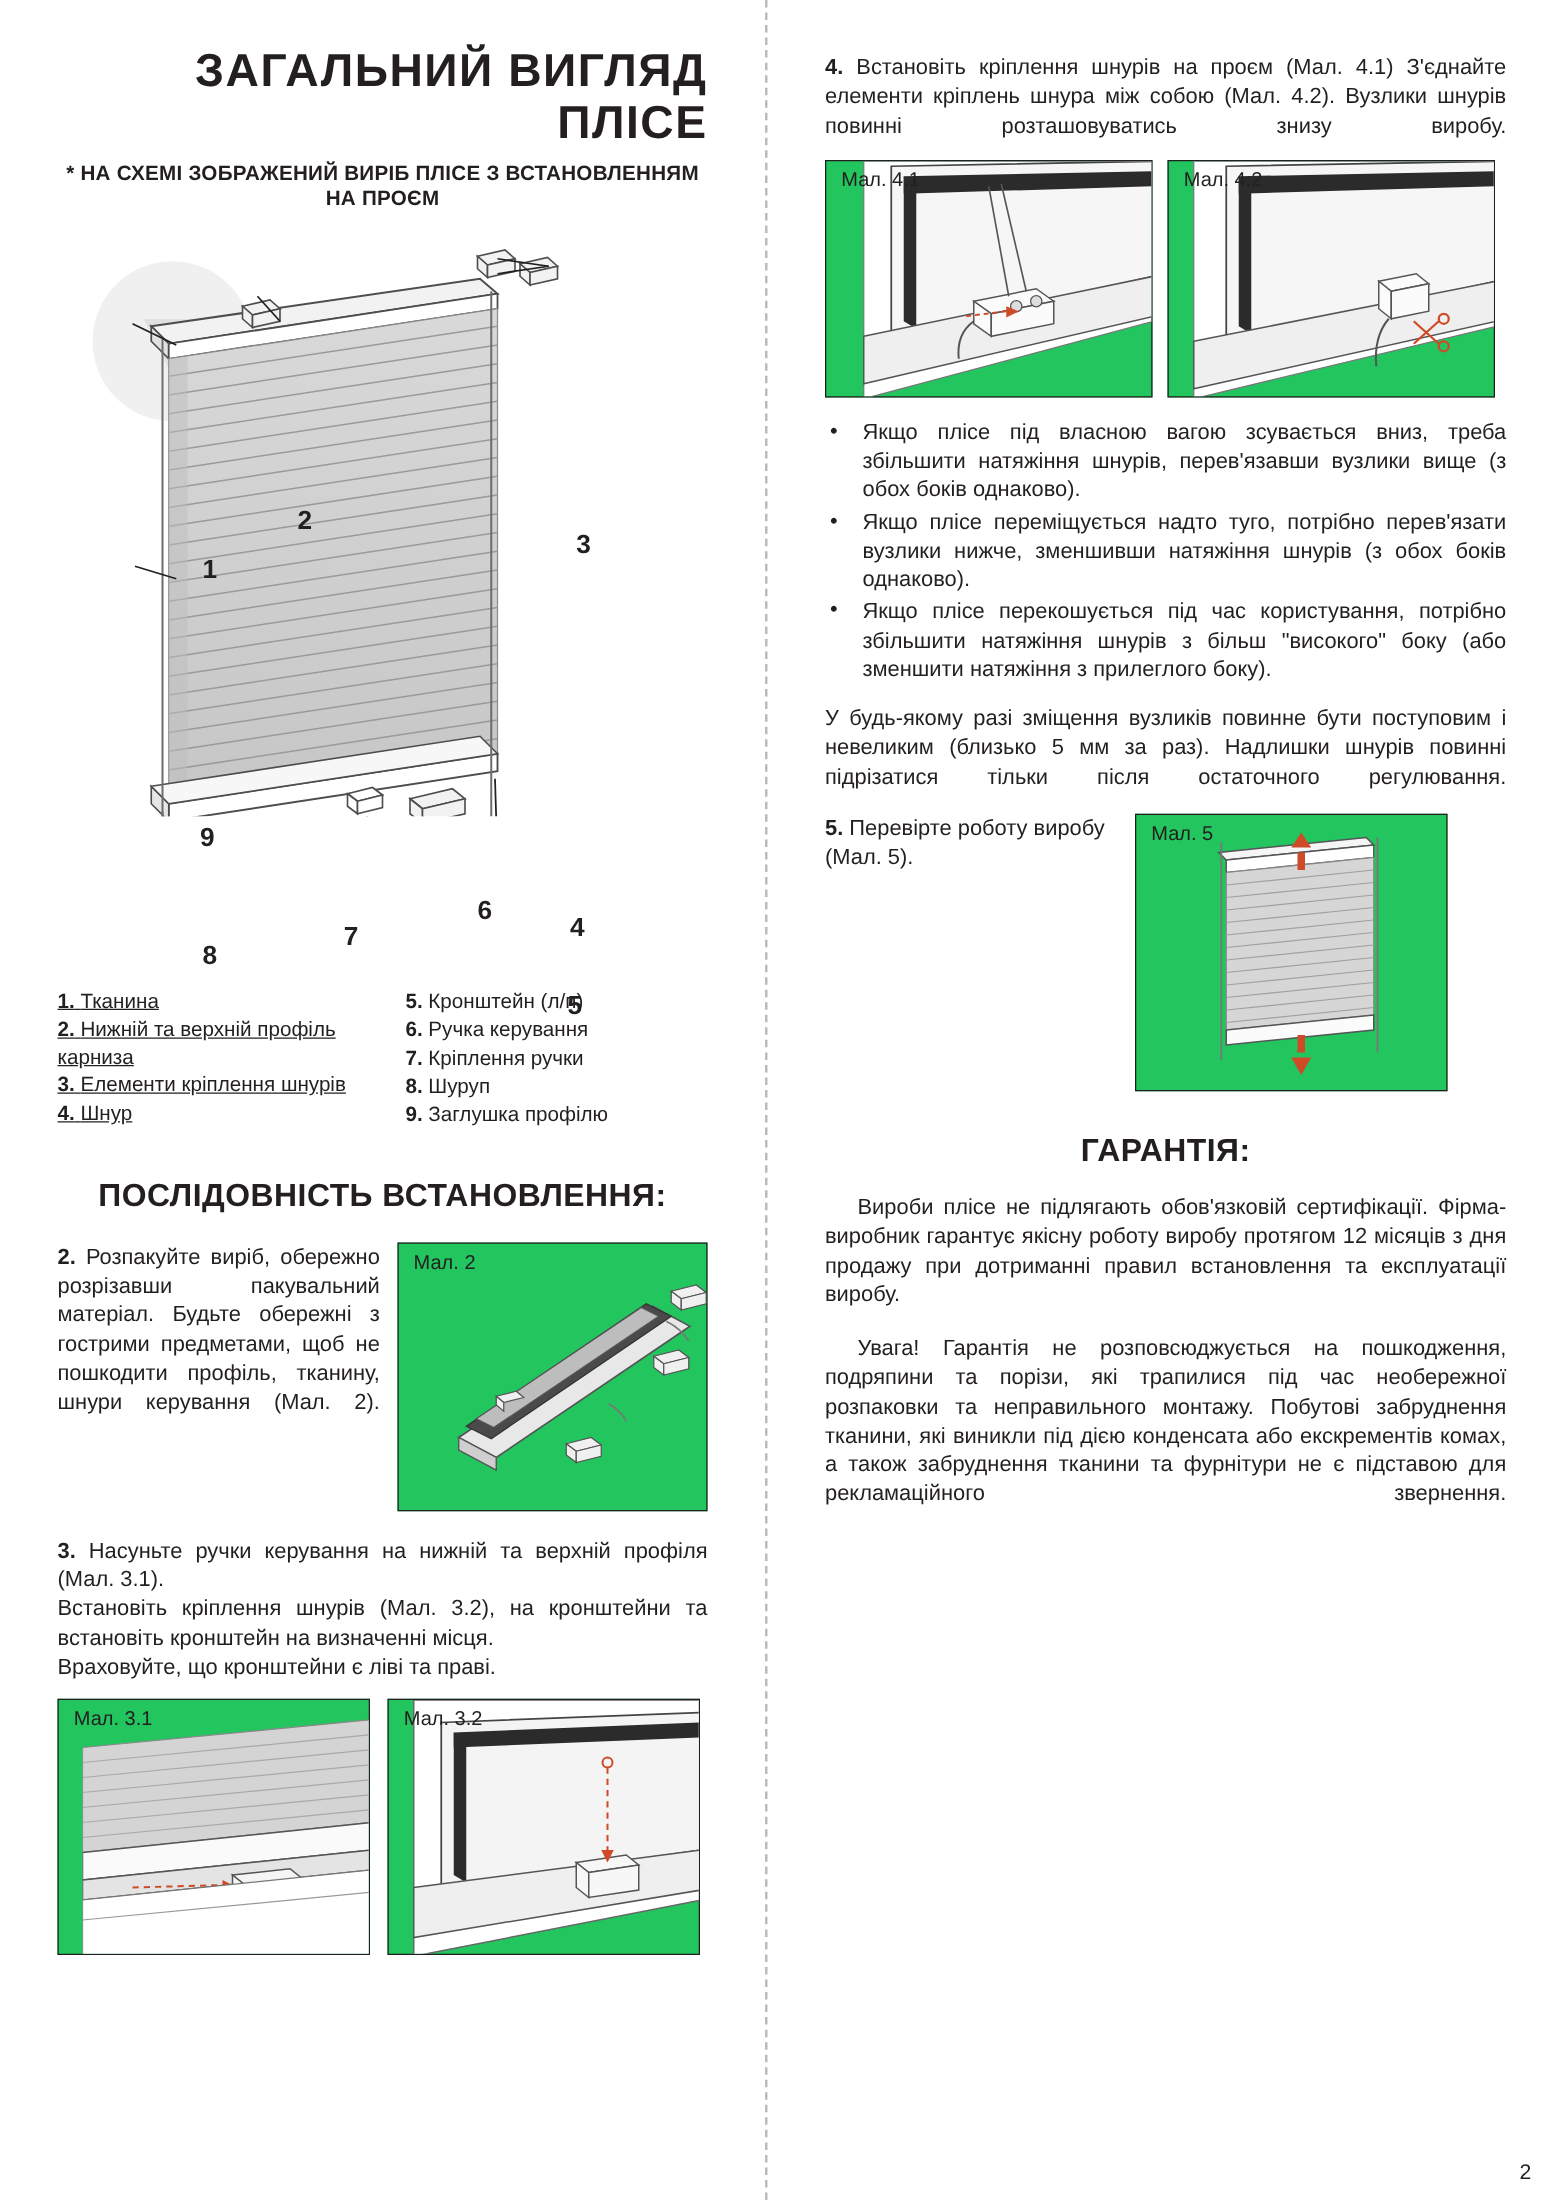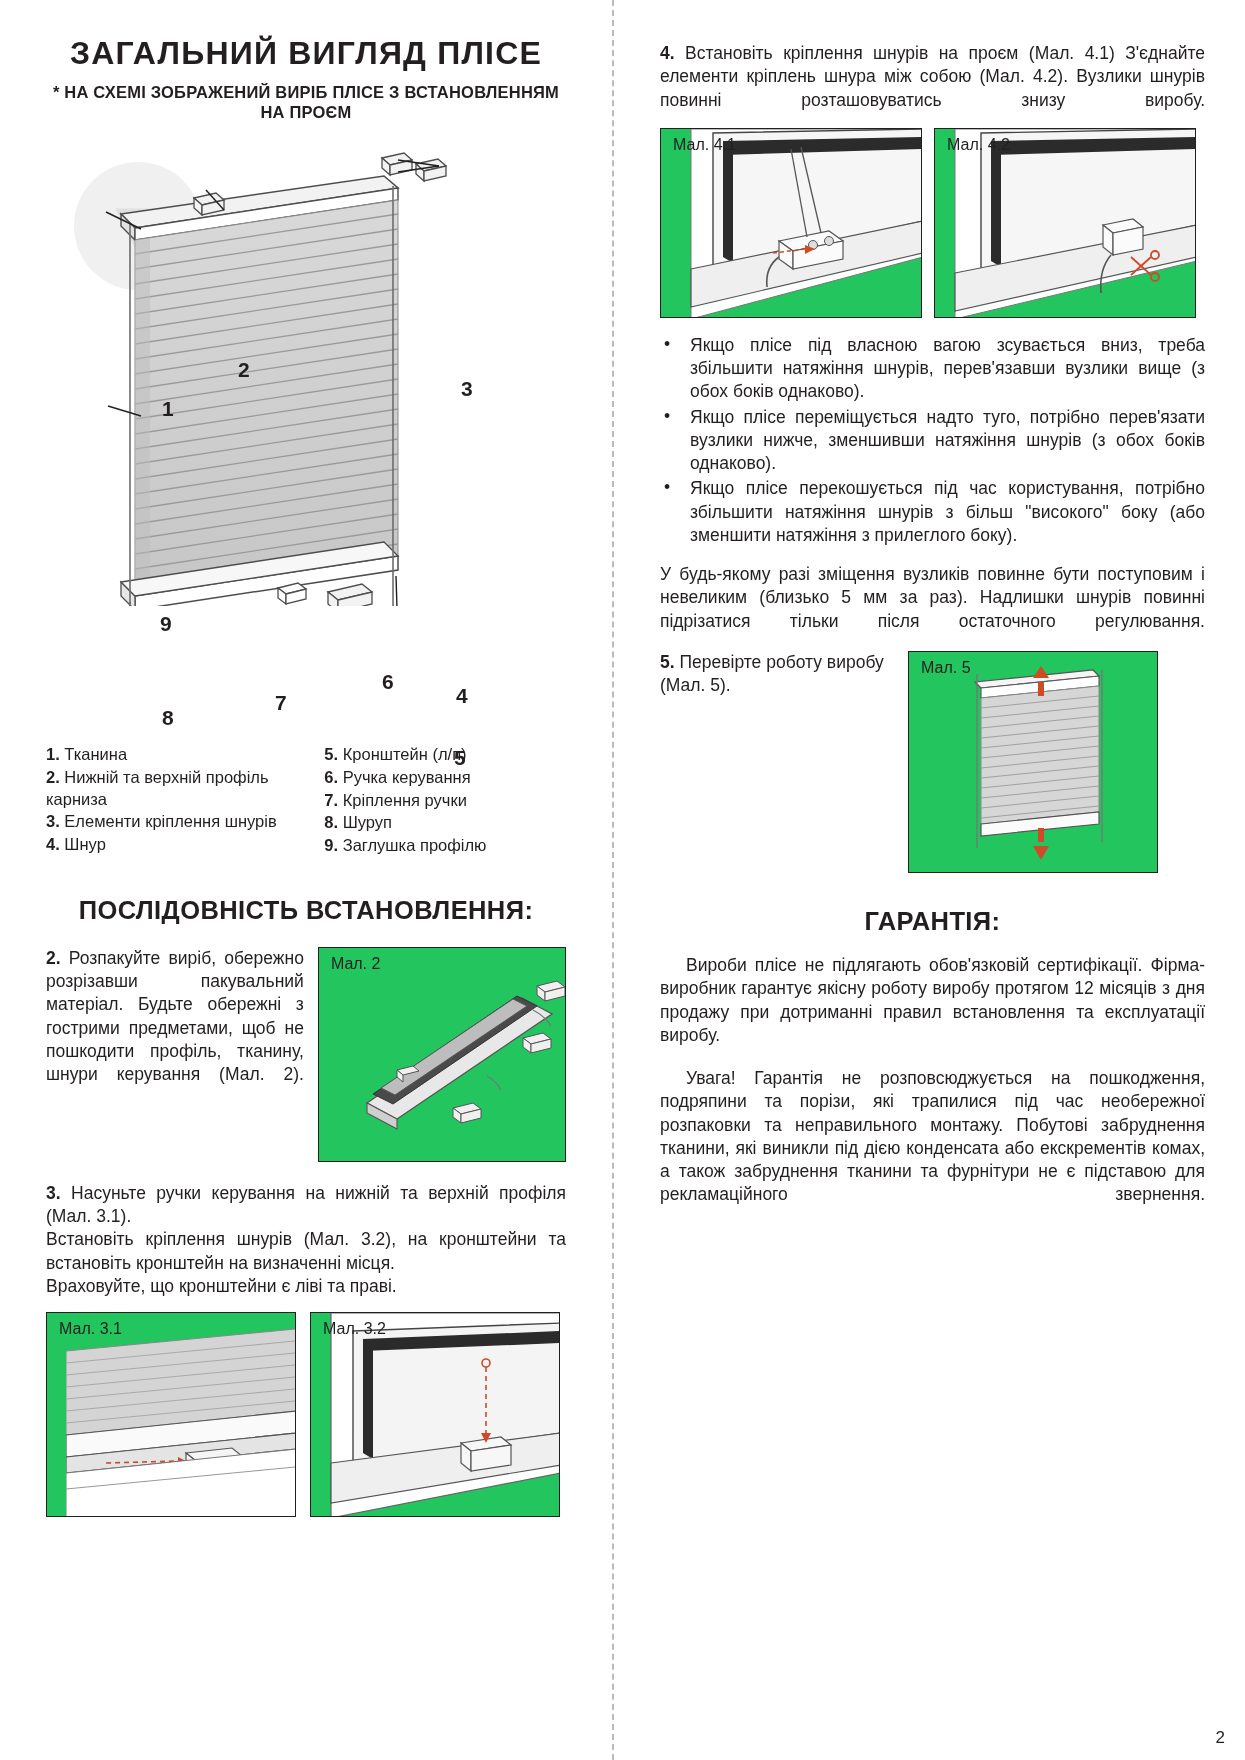--- a/index.html
+++ b/index.html
@@ -27,23 +27,23 @@
 
   
   .divider {
     position: absolute;
     left: 612px; top: 0; bottom: 0;
     width: 0;
     border-left: 2px dashed #b9bcbe;
   }
 
   h1.title {
-    font-size: 32px;
+    font-size: 37px;
     font-weight: bold;
-    text-align: center;
+    text-align: right;
     letter-spacing: 1.2px;
     margin: 0;
     line-height: 1.12;
   }
   .subtitle {
     font-size: 16.5px;
     font-weight: bold;
     text-align: center;
     margin: 10px 0 0 0;
     line-height: 1.22;
@@ -101,21 +101,21 @@
     margin-top: 10px;
     font-size: 16.5px;
     line-height: 1.32;
   }
   .legend ol {
     margin: 0; padding: 0;
     list-style: none;
   }
   .legend li { margin-bottom: 1px; }
   .legend .lnum { font-weight: bold; }
-  .legend-col-1 { width: 265px; }
+  .legend-col-1 { width: 265px; text-decoration: underline; }
   .legend-col-2 { width: 260px; }
 
   
   .figbox {
     border: 1.6px solid #231f20;
     position: relative;
     background: #22c55e;
     overflow: hidden;
   }
   .figlabel {

